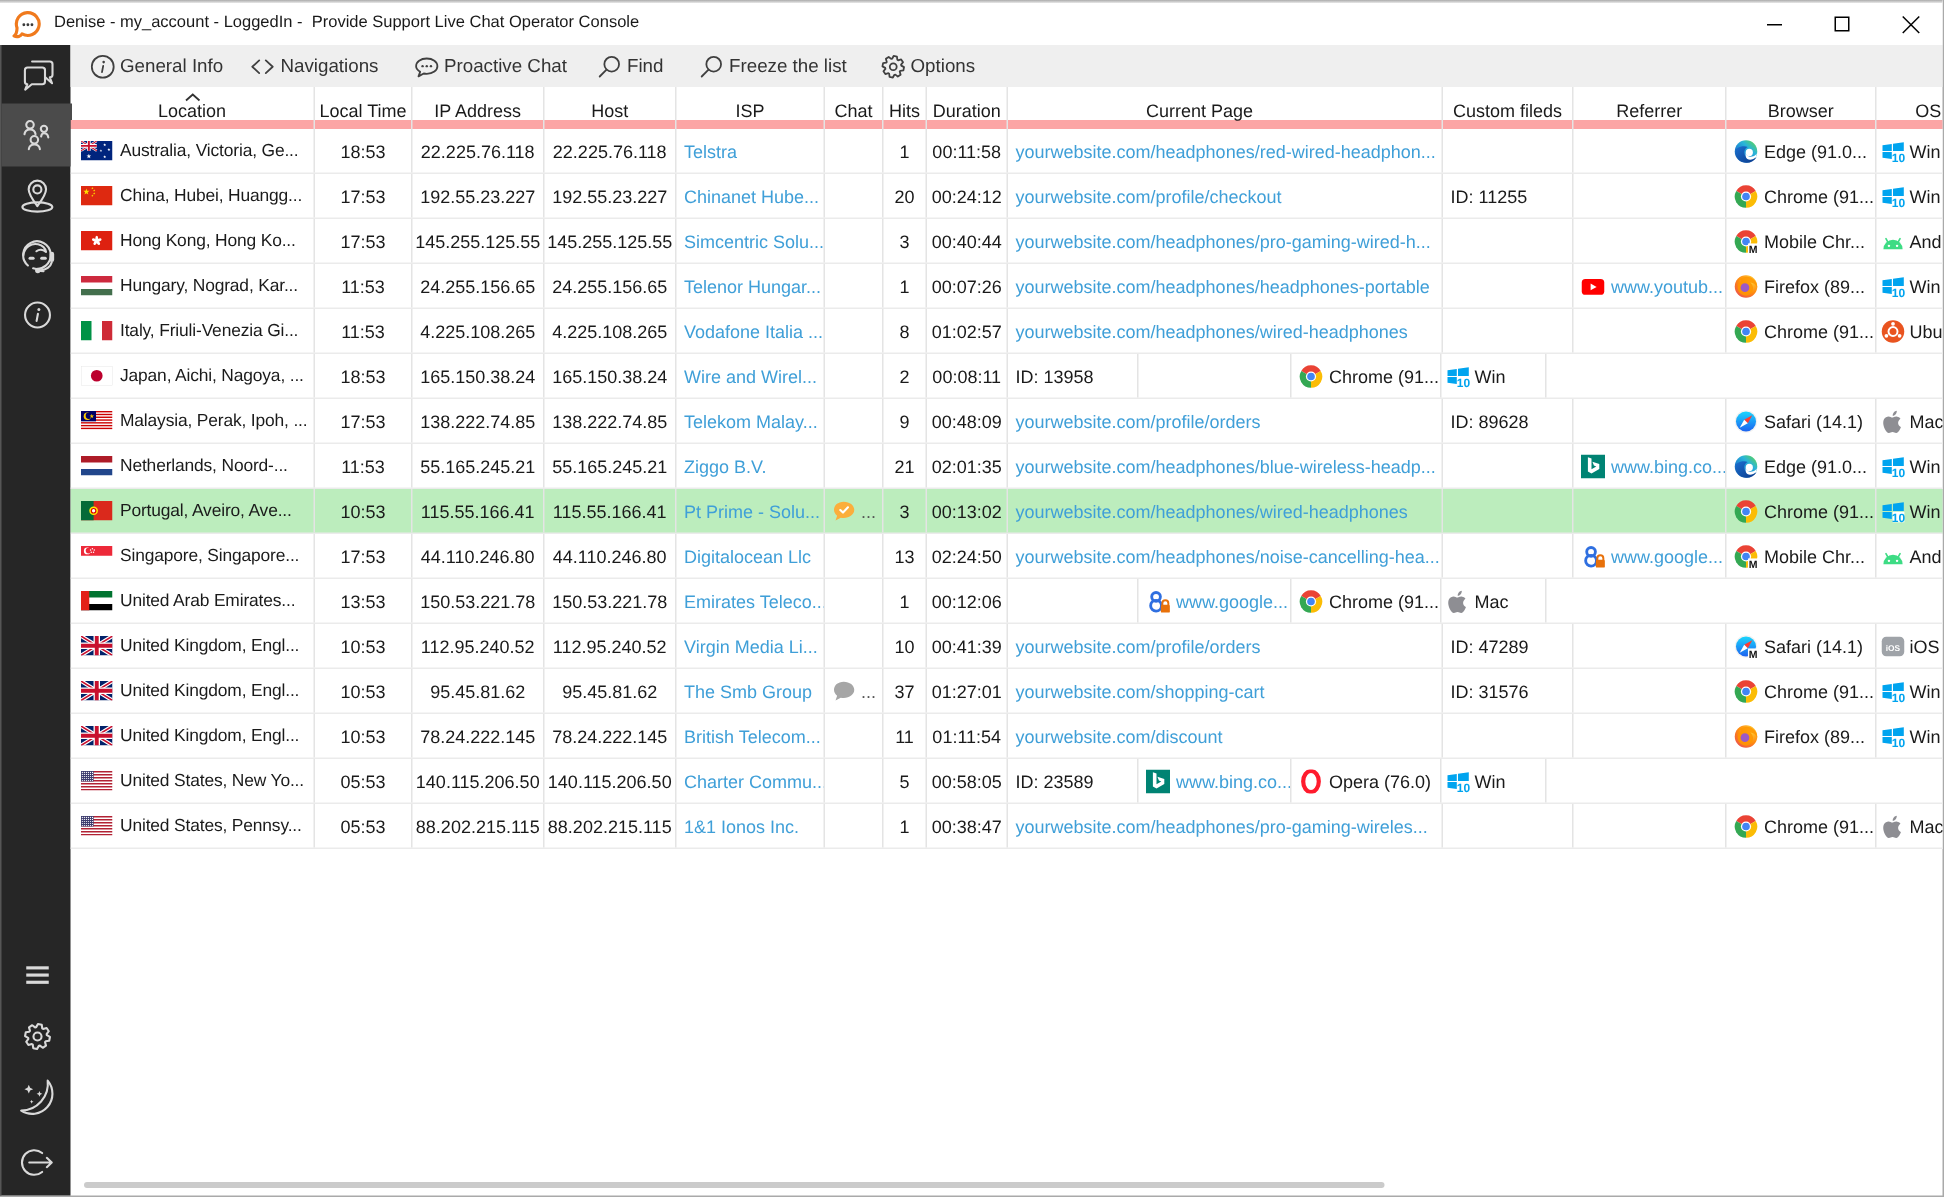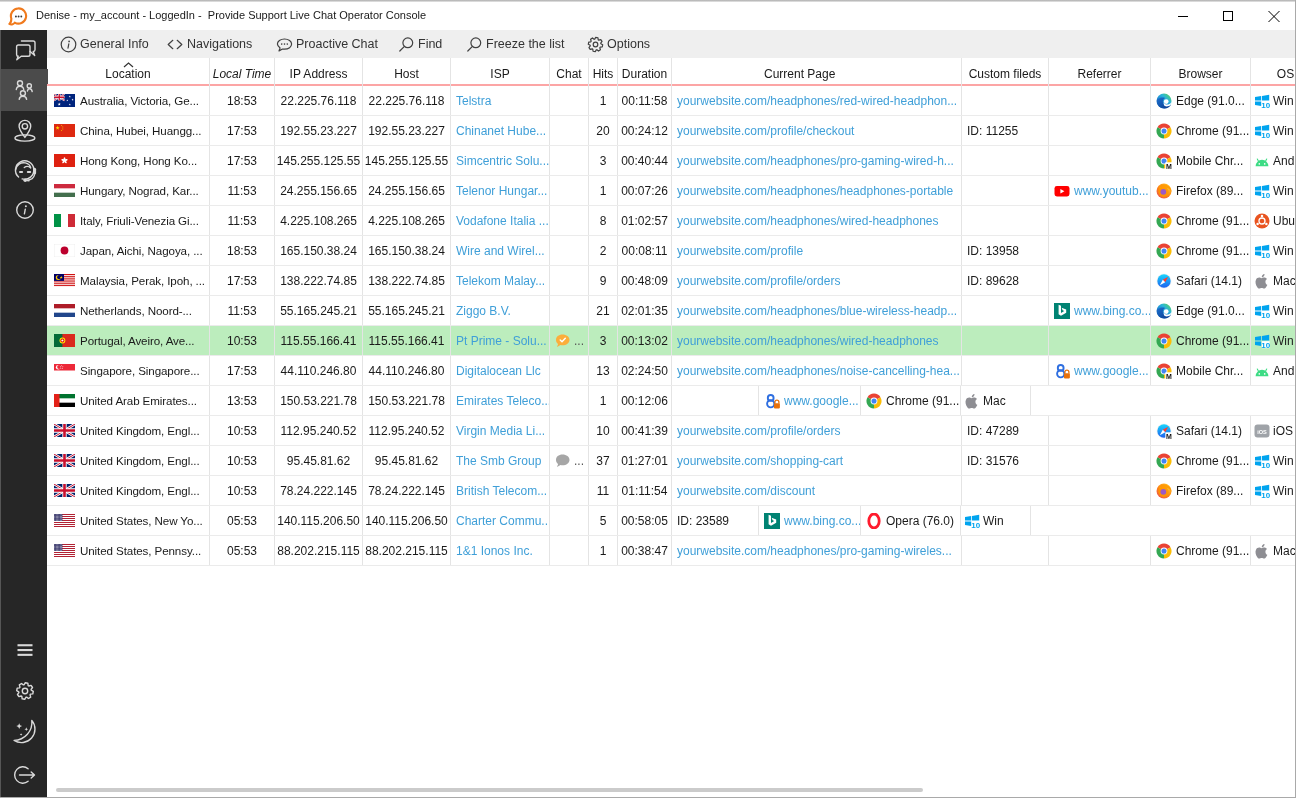--- a/index.html
+++ b/index.html
@@ -10,21 +10,21 @@
 .tlogo { position:absolute; left:8px; top:5px; }
 .ttext { position:absolute; left:36px; top:0; height:30px; line-height:31px; font-size:11px; color:#191919; }
 .wbtn { position:absolute; top:0; height:30px; }
 .sidebar { position:absolute; left:0; top:30px; width:47px; height:768px; background:#262626; border-left:1px solid #565656; }
 .sbitem { position:absolute; left:0; width:47px; height:40px; display:flex; align-items:center; justify-content:center; }
 .sbsel { background:#4b4b4b; }
 .toolbar { position:absolute; left:47px; top:30px; width:1249px; height:28px; background:#efefef;
   font-size:12.5px; color:#333; }
 .tbtn { position:absolute; top:0; height:28px; display:flex; align-items:center; gap:3px; white-space:nowrap; }
 .tablewrap { position:absolute; left:47px; top:58px; width:1249px; overflow:hidden; }
-.hrow { display:flex; height:28px; border-bottom:2px solid #fca5a5; }
+.hrow { display:flex; height:28px; border-bottom:6px solid #fca5a5; }
 .hc { flex:none; border-right:1px solid #e4e4e4; font-size:12px; color:#1a1a1a; text-align:center;
   position:relative; padding-top:9px; height:28px; white-space:nowrap; overflow:hidden; }
 .hcaret { position:absolute; top:-1px; left:0; right:0; text-align:center; height:7px; }
 .row { display:flex; height:30px; border-bottom:1px solid #ebebeb; background:#fff; }
 .row.hl { background:#bcedbd; }
 .c { flex:none; border-right:1px solid #e4e4e4; font-size:12px; color:#1a1a1a; display:flex;
   align-items:center; white-space:nowrap; overflow:hidden; }
 .ctr { justify-content:center; }
 .pl7 { padding-left:7px; }
 .pl5 { padding-left:5px; }
@@ -173,21 +173,21 @@
         <circle stroke="#404040" stroke-width="1.2" fill="none" stroke-linecap="round" stroke-linejoin="round" cx="8.5" cy="8.5" r="2.3"></circle>
       </svg>
       <span>Options</span>
     </div>
 </div>
 <div class="tablewrap">
  <div class="hrow">
       <div class="hc" style="width:163px;"><div class="hcaret"><svg width="11" height="6" viewBox="0 0 11 6">
             <path d="M1,5 L5.5,1 L10,5" stroke="#333" stroke-width="1.2" fill="none"></path>
           </svg></div>Location</div>
-      <div class="hc" style="width:65px;font-style:italic;">Local Time</div>
+      <div class="hc" style="width:65px;">Local Time</div>
       <div class="hc" style="width:88px;">IP Address</div>
       <div class="hc" style="width:88px;">Host</div>
       <div class="hc" style="width:99px;">ISP</div>
       <div class="hc" style="width:39px;">Chat</div>
       <div class="hc" style="width:29px;">Hits</div>
       <div class="hc" style="width:54px;">Duration</div>
       <div class="hc" style="width:290px;text-align:left;padding-left:92px;">Current Page</div>
       <div class="hc" style="width:87px;">Custom fileds</div>
       <div class="hc" style="width:102px;">Referrer</div>
       <div class="hc" style="width:100px;">Browser</div>
@@ -453,23 +453,20 @@
       </div>
       <div class="c ctr" style="width:65px">18:53</div>
       <div class="c ctr" style="width:88px">165.150.38.24</div>
       <div class="c ctr" style="width:88px">165.150.38.24</div>
       <div class="c pl5" style="width:99px">
         <span class="lnk">Wire and Wirel...</span>
       </div>
       <div class="c pl5 nop" style="width:39px"></div>
       <div class="c ctr" style="width:29px">2</div>
       <div class="c ctr" style="width:54px">00:08:11</div>
-      <div class="c pl5" style="width:290px">
-        <span class="lnk">yourwebsite.com/profile</span>
-      </div>
       <div class="c pl5" style="width:87px">ID: 13958</div>
       <div class="c pl5 nop" style="width:102px"></div>
       <div class="c pl5 nop" style="width:100px">
         <svg width="16" height="16" viewBox="0 0 16 16" style="flex:none">
           <path d="M8,8 L1.5,4.25 A7.5,7.5 0 0 1 14.5,4.25 Z" fill="#ea4335"></path>
           <path d="M8,8 L1.5,4.25 A7.5,7.5 0 0 0 8,15.5 Z" fill="#34a853"></path>
           <path d="M8,8 L8,15.5 A7.5,7.5 0 0 0 14.5,4.25 Z" fill="#fbbc05"></path>
           <circle cx="8" cy="8" r="3.4" fill="#fff"></circle>
           <circle cx="8" cy="8" r="2.55" fill="#4285f4"></circle>
         </svg>

